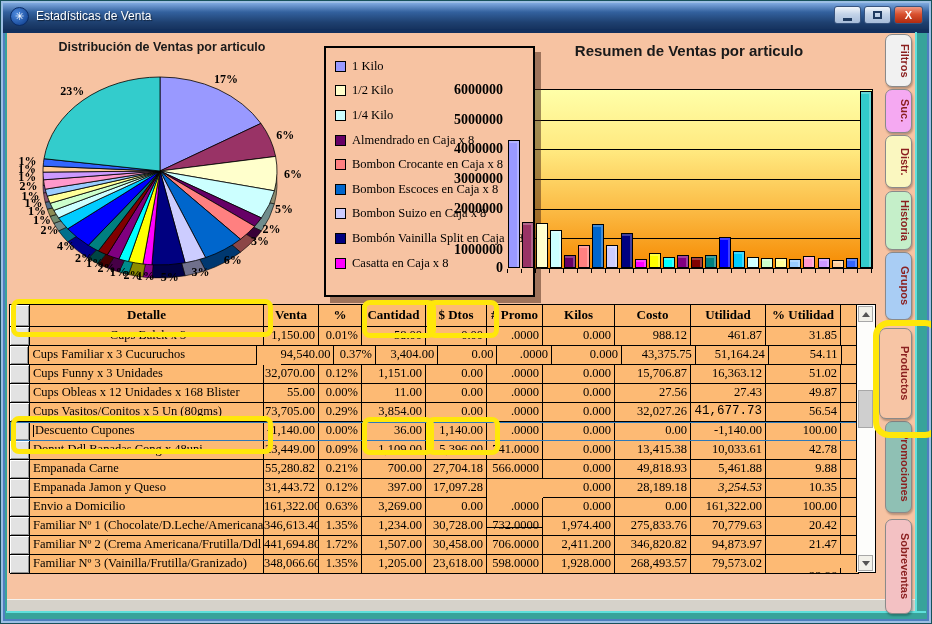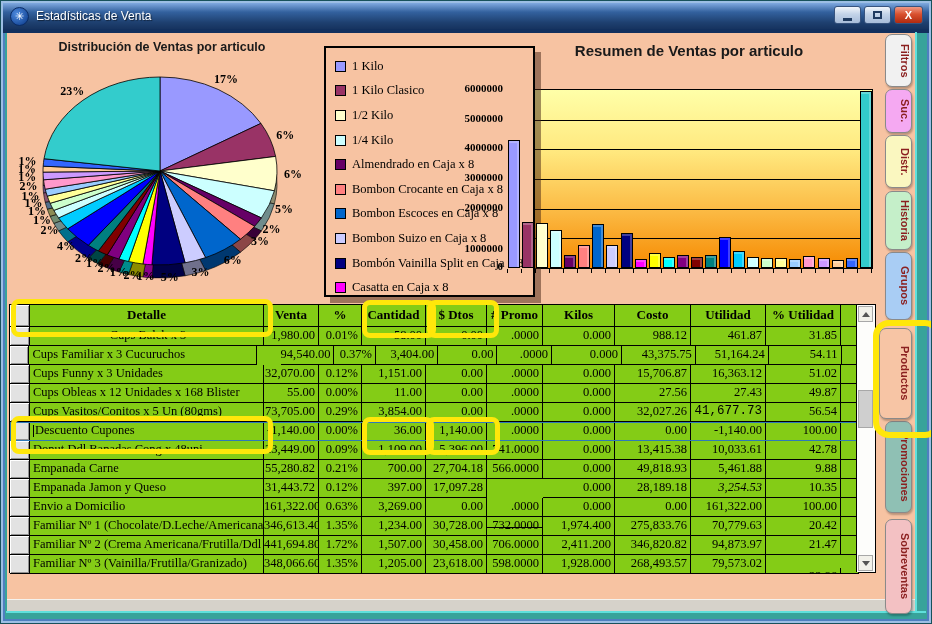--- a/index.html
+++ b/index.html
@@ -45,28 +45,28 @@
   
   #plot{position:absolute;left:500px;top:56px;width:366px;height:180px;box-sizing:border-box;
      border:1px solid #000;z-index:1;
      background:linear-gradient(180deg,#FFFFA8 0%,#FFE87E 35%,#FBB740 70%,#F68A00 100%);}
   .grid{position:absolute;left:0;right:0;height:1px;background:#000;}
   #bars{position:absolute;left:500px;top:56px;width:366px;height:179px;z-index:3;}
   .bar{position:absolute;bottom:0;width:12px;border:1px solid #000;box-sizing:border-box;
      box-shadow:inset -2px 2px 0 rgba(255,255,255,.25);}
   #ylabels{position:absolute;left:388px;top:0;width:110px;height:260px;z-index:3;}
   .ylab{position:absolute;right:2px;width:108px;text-align:right;
-     font-family:"Liberation Serif",serif;font-weight:bold;font-size:11px;color:#000;}
+     font-family:"Liberation Serif",serif;font-weight:bold;font-size:14px;color:#000;}
   #xticks{position:absolute;left:500px;top:236px;width:367px;height:4px;z-index:3;
      background:repeating-linear-gradient(90deg,#000 0 1px,transparent 1px 14px);}
   
   #tablewrap{position:absolute;left:2px;top:271px;width:867px;height:269px;
      border:1px solid #000;background:#fff;box-sizing:border-box;}
   #table{position:absolute;left:0;top:0;width:849px;}
-  .trow{display:flex;height:19px;background:#84cc16;}
+  .trow{display:flex;height:19px;background:#fdba74;}
   .trow.thead{height:22px;}
   .tcell{box-sizing:border-box;border-right:1px solid #000;border-bottom:1px solid #000;
      overflow:hidden;white-space:nowrap;font-family:"Liberation Serif",serif;
      font-size:12.5px;line-height:17px;color:#000;}
   .thead .tcell{font-weight:bold;font-size:13px;text-align:center;line-height:20px;}
   .tcell.sel{background:#E2E2E2;box-shadow:inset 1px 1px 0 #fff,inset -1px -1px 0 #909090;}
   .tcell.tl{text-align:left;padding-left:3px;}
   .tcell.tr{text-align:right;padding-right:3px;}
   .trow.selrow{outline:1px solid #2E79B9;outline-offset:-1px;}
   .cursor{display:inline-block;width:1px;height:12px;background:#000;
@@ -197,24 +197,20 @@
         <text x="20.6" y="104.3" text-anchor="middle" style="font-family:&quot;Liberation Serif&quot;,serif;font-weight:bold;font-size:12px;fill:#000;">1%</text>
         <text x="65.3" y="34.3" text-anchor="middle" style="font-family:&quot;Liberation Serif&quot;,serif;font-weight:bold;font-size:12px;fill:#000;">23%</text>
       </svg>
 
     <div id="legend">
         <div class="lrow">
           <div class="swatch" style="background: rgb(153, 153, 255);"></div>
           <span>1 Kilo</span>
         </div>
         <div class="lrow">
-          <div class="swatch" style="background: rgb(153, 51, 102);"></div>
-          <span>1 Kilo Clasico</span>
-        </div>
-        <div class="lrow">
           <div class="swatch" style="background: rgb(255, 255, 204);"></div>
           <span>1/2  Kilo</span>
         </div>
         <div class="lrow">
           <div class="swatch" style="background: rgb(204, 255, 255);"></div>
           <span>1/4  Kilo</span>
         </div>
         <div class="lrow">
           <div class="swatch" style="background: rgb(102, 0, 102);"></div>
           <span>Almendrado en Caja x 8</span>
@@ -300,21 +296,21 @@
             <div class="tcell" style="width: 56px;"># Promo</div>
             <div class="tcell" style="width: 72px;">Kilos</div>
             <div class="tcell" style="width: 76px;">Costo</div>
             <div class="tcell" style="width: 75px;">Utilidad</div>
             <div class="tcell" style="width: 75px;">% Utilidad</div>
             <div class="tcell" style="width: 18px;"></div>
           </div>
           <div class="trow">
             <div class="tcell sel" style="width: 20px;"></div>
             <div class="tcell tl" style="width: 234px; text-align: center;">Cups Balck x 3</div>
-            <div class="tcell tr" style="width: 55px;">1,980.00</div>
+            <div class="tcell tr" style="width: 55px;">1,150.00</div>
             <div class="tcell tr" style="width: 43px;">0.01%</div>
             <div class="tcell tr" style="width: 64px;">58.00</div>
             <div class="tcell tr" style="width: 61px;">0.00</div>
             <div class="tcell tr" style="width: 56px;">.0000</div>
             <div class="tcell tr" style="width: 72px;">0.000</div>
             <div class="tcell tr" style="width: 76px;">988.12</div>
             <div class="tcell tr" style="width: 75px;">461.87</div>
             <div class="tcell tr" style="width: 75px;">31.85</div>
             <div class="tcell" style="width: 18px;"></div>
           </div>

